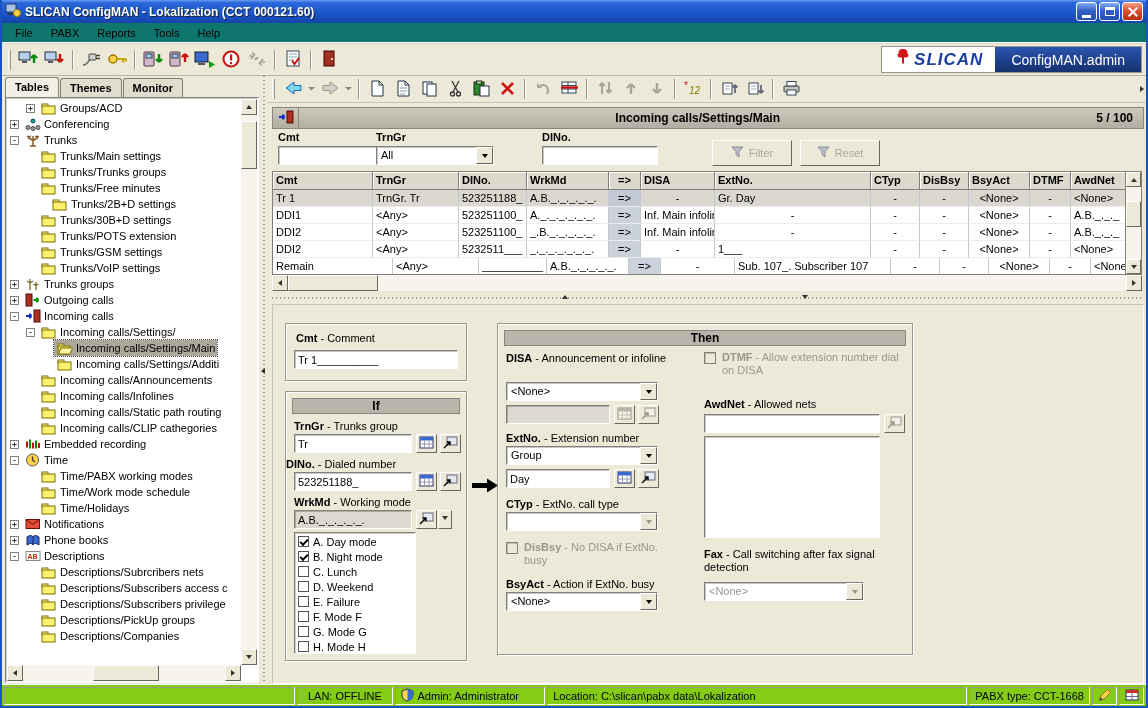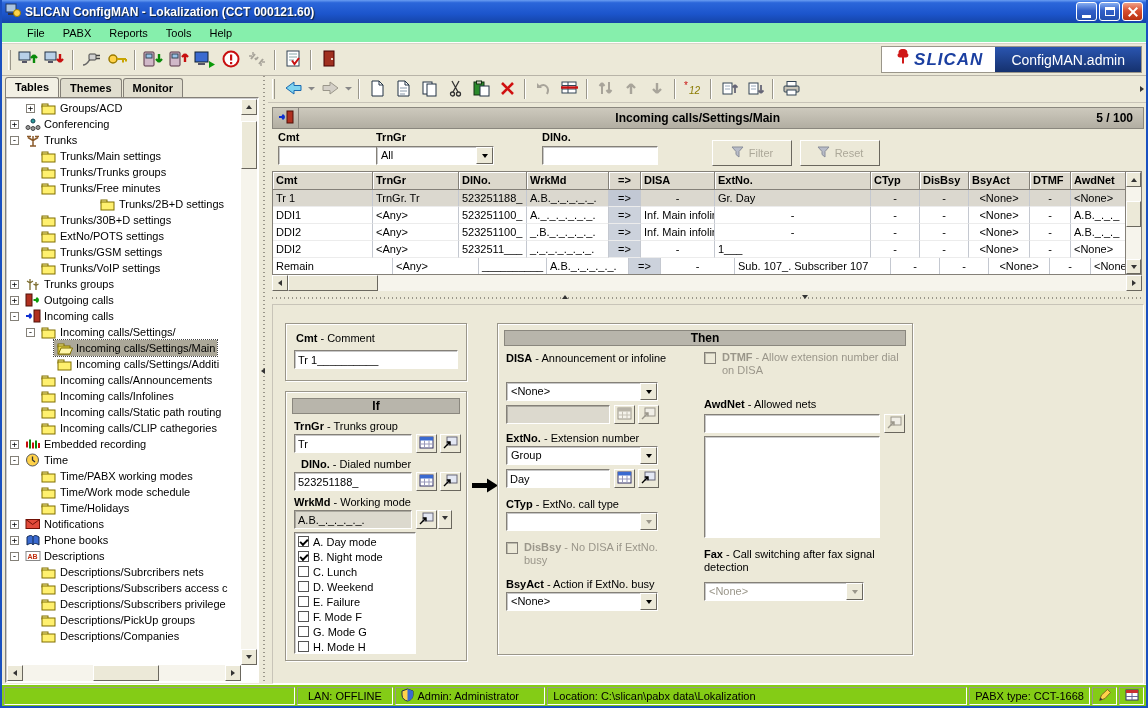--- a/index.html
+++ b/index.html
@@ -13,21 +13,21 @@
   .titlebar .ttl{flex:1;margin-left:4px;white-space:nowrap}
   .wbtn{position:relative;width:21px;height:19px;margin-left:2px;border:1px solid #fff;border-radius:3px;
      background:linear-gradient(180deg,#86aef2,#3260c8 45%,#2450b0);display:flex;align-items:center;justify-content:center}
   .wbtn.close{background:linear-gradient(180deg,#f0a088,#d85030 45%,#b83010)}
   .gl-min{width:9px;height:3px;background:#fff;margin-top:9px}
   .gl-max{width:10px;height:9px;border:1px solid #fff;border-top:3px solid #fff}
   .gl-x{position:absolute;left:4px;top:8px;width:12px;height:2px;background:#fff;transform:rotate(45deg)}
   .gl-x2{transform:rotate(-45deg)}
   
   .menubar{position:absolute;top:23px;left:0;right:0;height:20px;display:flex;align-items:center;
-     background:#86efac;border-bottom:1px solid #fff;padding-left:16px}
+     background:#0f766e;border-bottom:1px solid #fff;padding-left:4px}
   .menu-item{padding:2px 9px}
   .toolbar1{position:absolute;top:43px;left:0;right:0;height:33px;display:flex;align-items:center;
      background:#ECE9D8;border-top:1px solid #d8d4c8;border-bottom:1px solid #b8b4a8;padding:0 4px}
   .tgrip{width:3px;height:20px;border-left:1px solid #fff;border-right:1px solid #9a968a;margin:0 5px 0 2px}
   .tsep{width:2px;height:20px;border-left:1px solid #9a968a;border-right:1px solid #fff;margin:0 4px}
   .tbtn{width:26px;height:24px;display:flex;align-items:center;justify-content:center}
   .brandbox{margin-left:auto;display:flex;align-items:stretch;height:27px;border:1px solid #9a968a;background:#fff}
   .brand{display:flex;align-items:center;gap:2px;padding:0 12px;font-weight:bold;font-style:italic;
      font-size:17px;color:#1b3fa0;letter-spacing:1px}
   .badge{display:flex;align-items:center;padding:0 16px;color:#fff;font-size:14px;
@@ -341,21 +341,21 @@
               <span class="iw">
                 <span class="ticon">
                   <svg width="15" height="13">
                     <rect x="1" y="2" width="6" height="3" fill="#fff7a0" stroke="#806f00"></rect>
                     <rect x="1" y="4" width="13" height="8" fill="#fff06e" stroke="#806f00"></rect>
                   </svg>
                 </span>
                 <span>Trunks/Free minutes</span>
               </span>
             </div>
-            <div class="titem" style="padding-left: 29px; margin-left: 48px;">
+            <div class="titem" style="padding-left: 29px;">
               <span class="expsp"></span>
               <span class="iw">
                 <span class="ticon">
                   <svg width="15" height="13">
                     <rect x="1" y="2" width="6" height="3" fill="#fff7a0" stroke="#806f00"></rect>
                     <rect x="1" y="4" width="13" height="8" fill="#fff06e" stroke="#806f00"></rect>
                   </svg>
                 </span>
                 <span>Trunks/2B+D settings</span>
               </span>
@@ -374,21 +374,21 @@
             </div>
             <div class="titem" style="padding-left: 18px;">
               <span class="expsp"></span>
               <span class="iw">
                 <span class="ticon">
                   <svg width="15" height="13">
                     <rect x="1" y="2" width="6" height="3" fill="#fff7a0" stroke="#806f00"></rect>
                     <rect x="1" y="4" width="13" height="8" fill="#fff06e" stroke="#806f00"></rect>
                   </svg>
                 </span>
-                <span>ExtNo/POTS settings</span>
+                <span>Trunks/POTS extension</span>
               </span>
             </div>
             <div class="titem" style="padding-left: 18px;">
               <span class="expsp"></span>
               <span class="iw">
                 <span class="ticon">
                   <svg width="15" height="13">
                     <rect x="1" y="2" width="6" height="3" fill="#fff7a0" stroke="#806f00"></rect>
                     <rect x="1" y="4" width="13" height="8" fill="#fff06e" stroke="#806f00"></rect>
                   </svg>
@@ -1012,21 +1012,21 @@
                   <rect x="1" y="1" width="13" height="3.5" fill="#3a6ad0"></rect>
                   <path d="M5.5 4.5V12M10 4.5V12M1 8h13" stroke="#99b"></path>
                 </svg></span>
             </span>
           <span class="sqbtn" style="left:154px;top:42px">
               <span><svg width="15" height="13">
                   <rect x="4" y="1" width="10" height="8" fill="#e4e8f4" stroke="#667"></rect>
                   <path d="M1 12l6-6m-3.2 0H7v3.2" stroke="#000" stroke-width="1.4" fill="none"></path>
                 </svg></span>
             </span>
-          <span class="lbl" style="left:15px;top:66px"><b>DINo.</b> <span>- Dialed number</span></span>
+          <span class="lbl" style="left:0;top:66px"><b>DINo.</b> <span>- Dialed number</span></span>
           <input class="field" style="position: absolute; left: 8px; top: 80px; width: 118px;" readonly="" value="523251188_">
           <span class="sqbtn" style="left:130px;top:80px">
               <span><svg width="15" height="13">
                   <rect x="1" y="1" width="13" height="11" fill="#fff" stroke="#336"></rect>
                   <rect x="1" y="1" width="13" height="3.5" fill="#3a6ad0"></rect>
                   <path d="M5.5 4.5V12M10 4.5V12M1 8h13" stroke="#99b"></path>
                 </svg></span>
             </span>
           <span class="sqbtn" style="left:154px;top:80px">
               <span><svg width="15" height="13">

